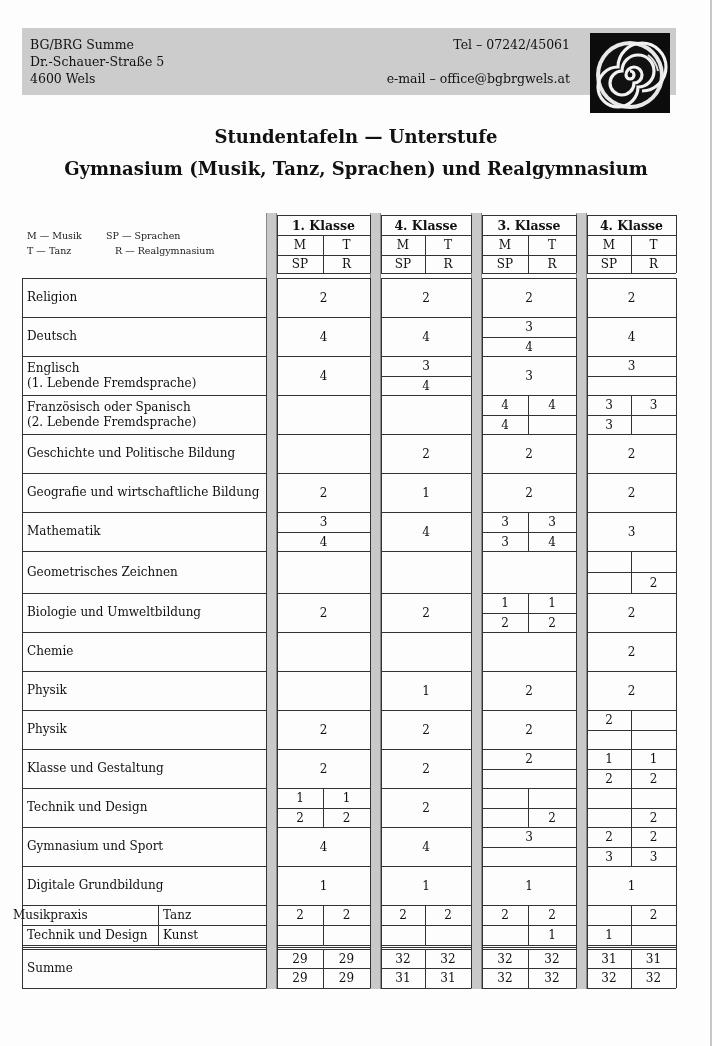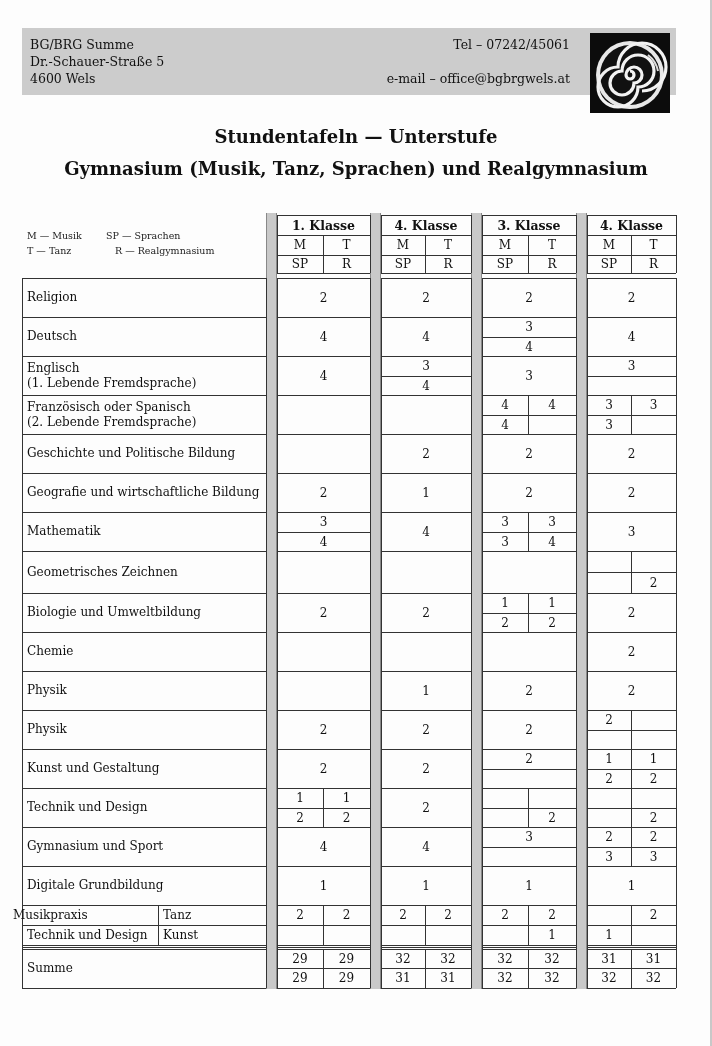--- a/index.html
+++ b/index.html
@@ -237,21 +237,21 @@
     <div class="lbl" style="left:22px;top:632px;width:244px;height:39px;flex-direction:column;align-items:flex-start;justify-content:center;">
       <span style="">Chemie</span>
     </div>
     <div class="lbl" style="left:22px;top:671px;width:244px;height:39px;flex-direction:column;align-items:flex-start;justify-content:center;">
       <span style="">Physik</span>
     </div>
     <div class="lbl" style="left:22px;top:710px;width:244px;height:39px;flex-direction:column;align-items:flex-start;justify-content:center;">
       <span style="">Physik</span>
     </div>
     <div class="lbl" style="left:22px;top:749px;width:244px;height:39px;flex-direction:column;align-items:flex-start;justify-content:center;">
-      <span style="">Kunst und Gestaltung</span>
+      <span style="">Klasse und Gestaltung</span>
     </div>
     <div class="lbl" style="left:22px;top:788px;width:244px;height:39px;flex-direction:column;align-items:flex-start;justify-content:center;">
       <span style="">Technik und Design</span>
     </div>
     <div class="lbl" style="left:22px;top:827px;width:244px;height:39px;flex-direction:column;align-items:flex-start;justify-content:center;">
       <span style="">Gymnasium und Sport</span>
     </div>
     <div class="lbl" style="left:22px;top:866px;width:244px;height:39px;flex-direction:column;align-items:flex-start;justify-content:center;">
       <span style="">Digitale Grundbildung</span>
     </div>

